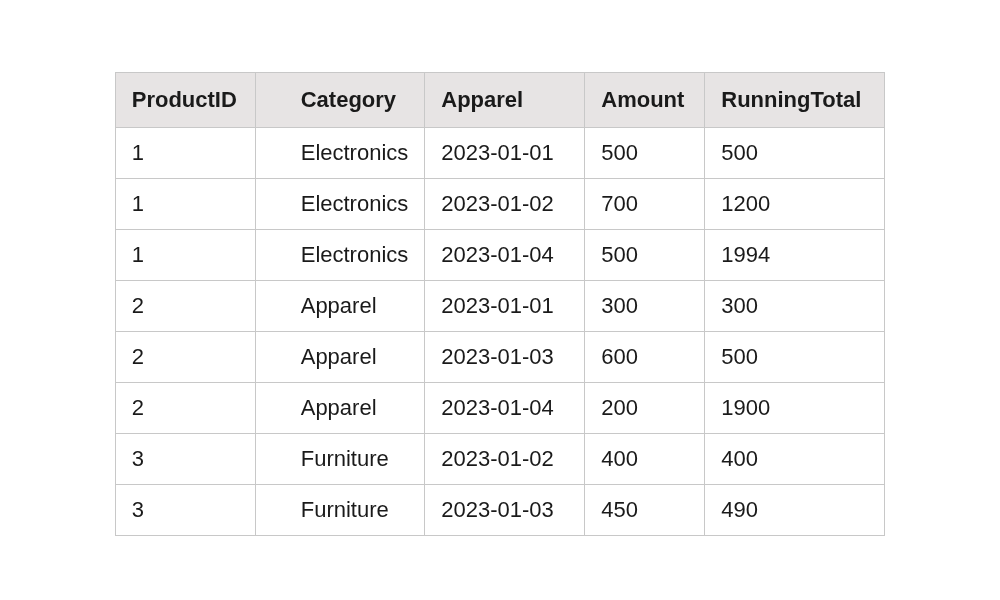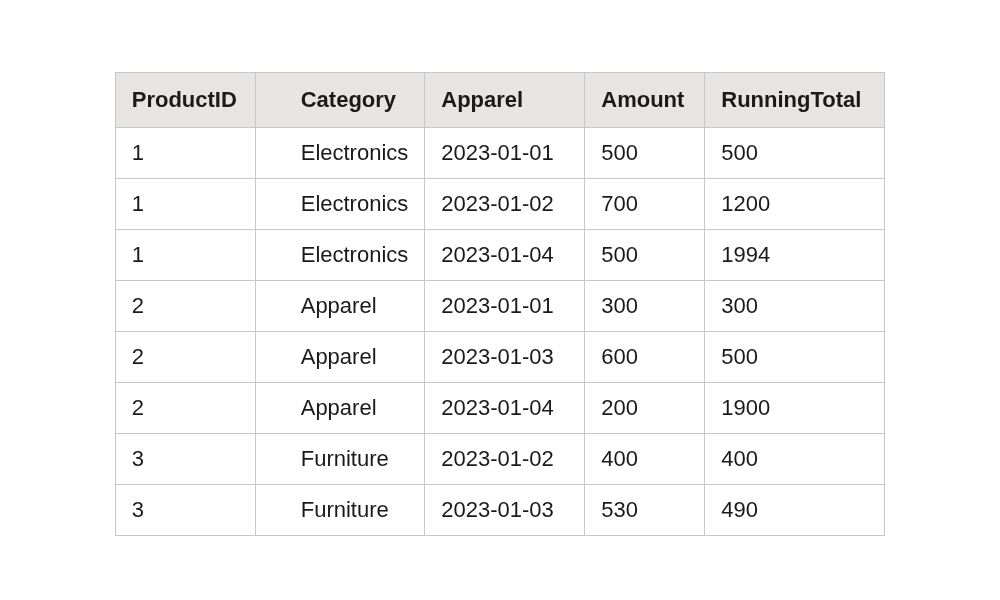--- a/index.html
+++ b/index.html
@@ -108,18 +108,18 @@
         <td>3</td>
         <td>Furniture</td>
         <td>2023-01-02</td>
         <td>400</td>
         <td>400</td>
       </tr>
       <tr>
         <td>3</td>
         <td>Furniture</td>
         <td>2023-01-03</td>
-        <td>530</td>
+        <td>450</td>
         <td>490</td>
       </tr>
     </tbody>
   </table>
 </div>
 
 </body></html>

